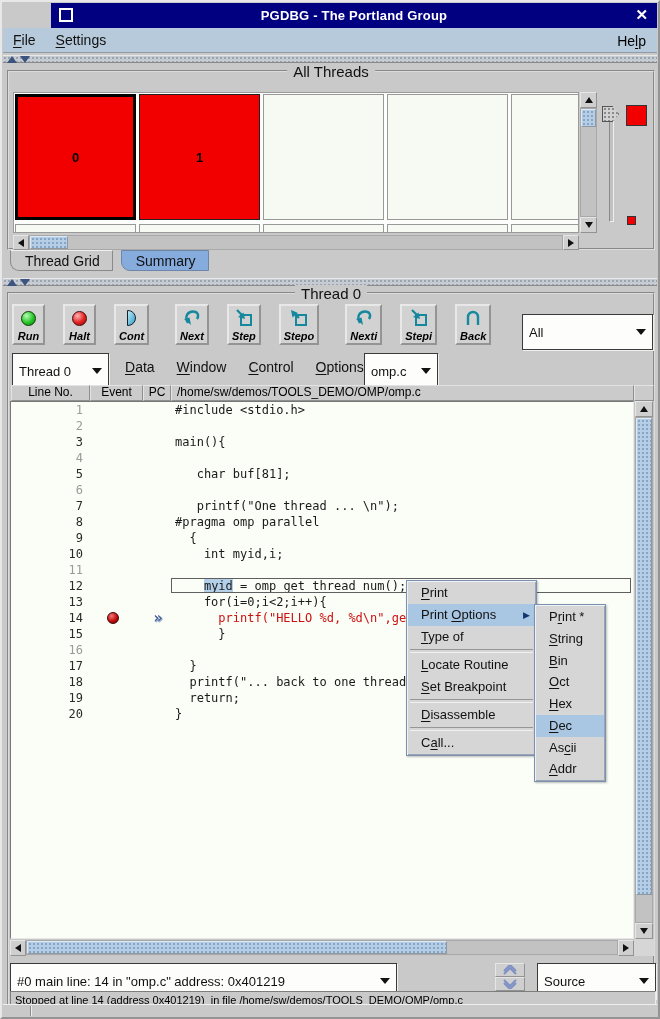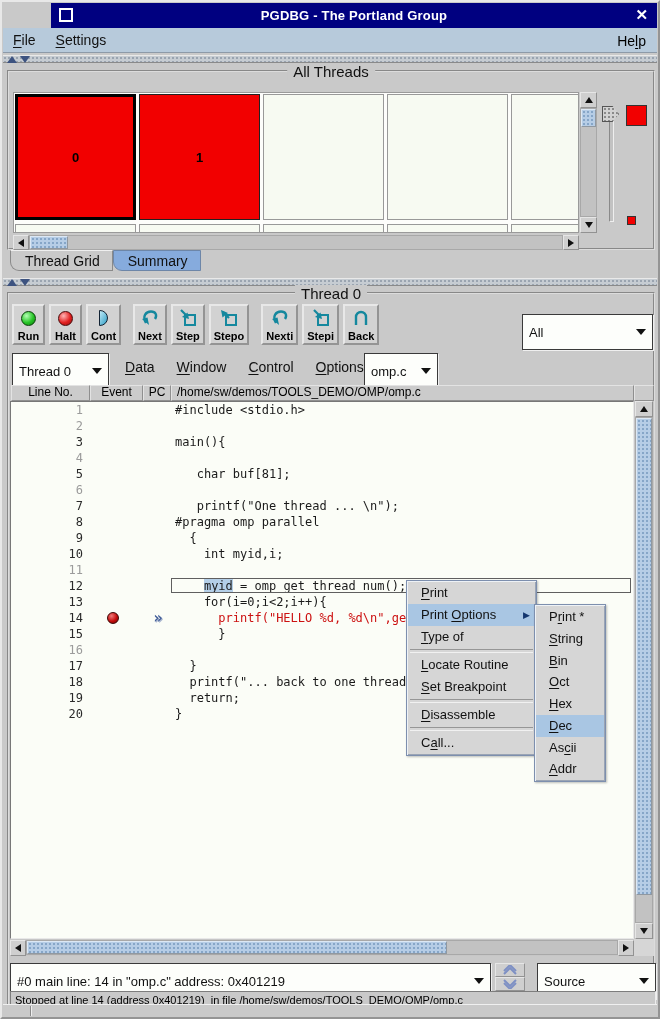--- a/index.html
+++ b/index.html
@@ -58,26 +58,26 @@
   
   .zslider-thumb{position:absolute;width:17px;height:16px;background:#d2d2d2;border:1px solid #555;
     clip-path:polygon(0 0,62% 0,100% 50%,62% 100%,0 100%);
     background-image:radial-gradient(circle,#8a8a8a 26%,transparent 30%);background-size:4px 4px;}
   .ztrack{position:absolute;width:5px;background:#c2c2c2;border:1px solid;border-color:#8a8a8a #eee #eee #8a8a8a;}
   .swatch{position:absolute;background:var(--c-thread_stopped,#f20000);border:1px solid #333;}
 
   
   .tabs{position:absolute;left:8px;top:248px;display:flex;}
   .tab{height:21px;padding:2px 12px 0 14px;font-size:14px;color:#111;background:#c9c9c9;
-    border:1px solid #8a8a8a;border-top:1px solid #efefef;border-bottom-left-radius:9px;margin-right:0;}
+    border:1px solid #8a8a8a;border-top:1px solid #efefef;border-bottom-left-radius:9px;margin-right:8px;}
   .tab.sel{background:var(--c-tab_selected,#86abdd);border-color:#6d86a8;}
 
   
   .toolbar{position:absolute;display:flex;align-items:flex-start;}
-  .tbgroup{display:flex;gap:4px;margin-right:12px;}
+  .tbgroup{display:flex;gap:18px;margin-right:26px;font-style:italic;}
   .tbtn{min-width:33px;height:41px;background:#d2d2d2;border:2px outset #e8e8e8;
     display:flex;flex-direction:column;align-items:center;justify-content:space-between;padding:2px 3px 1px;}
   .tbtn .lbl{font-size:11px;font-weight:bold;color:#000;line-height:11px;white-space:nowrap;}
   .icn{width:20px;height:20px;display:flex;align-items:center;justify-content:center;}
   .run-dot{width:15px;height:15px;border-radius:50%;border:1px solid #063f06;
     background:radial-gradient(circle at 35% 30%,#b5ffb5,#27c427 55%,#0e7a0e);}
   .halt-dot{width:15px;height:15px;border-radius:50%;border:1px solid #4a0606;
     background:radial-gradient(circle at 35% 30%,#ffb5b5,#e22020 55%,#8f0e0e);}
   .cont-d{width:9px;height:16px;background:linear-gradient(120deg,#bfe9f6,#2f9ec6);border:1px solid #123;
     border-radius:0 9px 9px 0;}
@@ -525,21 +525,21 @@
           </div>
         <div class="sb-track" style="left:16px;top:1px;width:592px;height:15px;"></div>
         <div class="sb-thumb" style="left:17px;top:2px;width:420px;height:13px;"></div>
         <div class="sb-btn" style="right:0;top:1px;width:16px;height:16px;">
             <span class="sb-tri t-rt"></span>
           </div>
       </div>
       <div class="src-corner"></div>
     </div>
 
-    <div class="combo" style="left:1px;top:669px;width:481px;height:26px;">
+    <div class="combo" style="left:1px;top:669px;width:387px;height:26px;">
       <span class="cval">#0 main line: 14 in "omp.c" address: 0x401219</span>
       <span class="caret"></span>
     </div>
     <div style="position:absolute;left:486px;top:669px;width:30px;height:28px;">
       <div class="chevbtn" style="margin-bottom:0;">
         <svg width="18" height="10" viewBox="0 0 18 10">
             <path d="M3 9 L9 3 L15 9" fill="none" stroke="#7e90c4" stroke-width="2"></path>
             <path d="M3 6 L9 0 L15 6" fill="none" stroke="#7e90c4" stroke-width="2"></path>
           </svg>
       </div>

